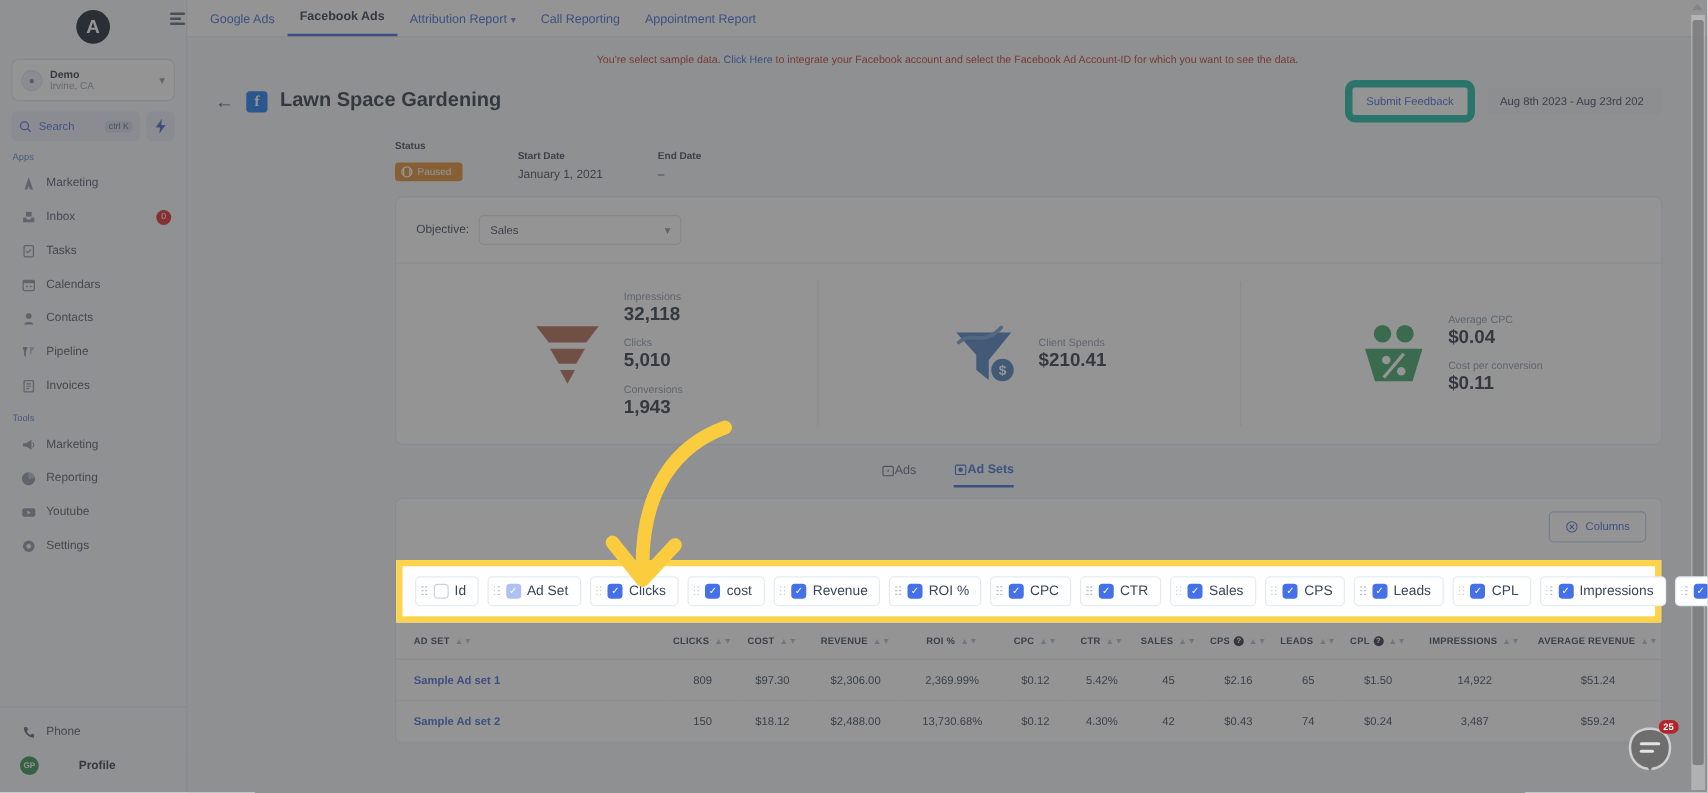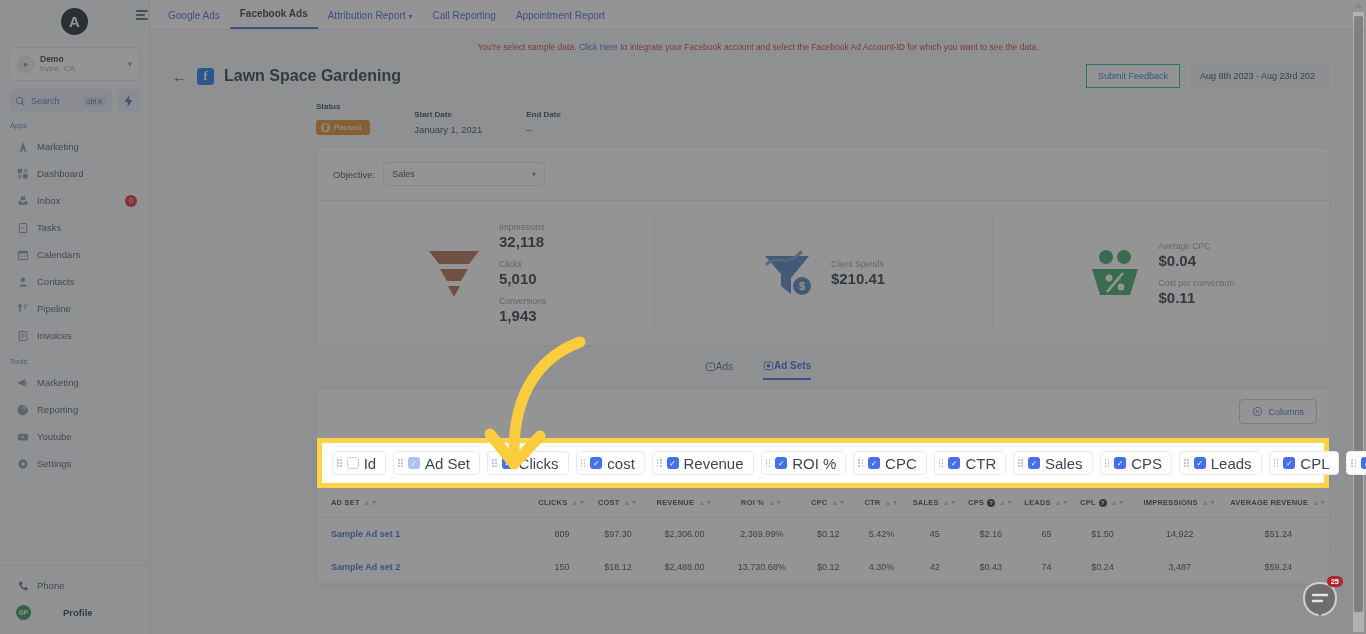--- a/index.html
+++ b/index.html
@@ -126,22 +126,22 @@
   .back-arrow { font-size: 15px; color: #42506a; }
   .fb-icon {
     width: 17px; height: 17px; border-radius: 3px;
     background: #1877f2; color: #fff; font-weight: bold; font-size: 12px;
     display:flex;align-items:center;justify-content:center;
     font-family: "Liberation Serif", serif;
   }
   .page-title { font-size: 16px; font-weight: bold; color: #2b3648; }
   .head-spacer { flex: 1; }
   .btn-outline {
-    border: 1px solid #14b8a6; color: #3d6ad6; background: #fff;
-    border-radius: 0; font-size: 9px; padding: 6px 11px;
+    border: 6px solid #14b8a6; color: #3d6ad6; background: #fff;
+    border-radius: 8px; font-size: 9px; padding: 6px 11px;
   }
   .date-range {
     background: #eef1f6; color: #3b4659; border-radius: 4px;
     font-size: 9px; padding: 6px 10px; width: 140px;
     overflow: hidden; white-space: nowrap;
   }
 
   .meta-row { display: flex; gap: 44px; padding: 14px 0 0 166px; align-items: flex-end; }
   .meta-col { }
   .meta-lbl { font-size: 8px; font-weight: bold; color: #3b4659; margin-bottom: 5px; }
@@ -213,21 +213,21 @@
   .grip span { display: flex; flex-direction: column; gap: 1.5px; }
   .grip i { width: 1.6px; height: 1.6px; background: #b8c0cd; border-radius: 50%; display:block;}
   .cbx {
     width: 12px; height: 12px; border-radius: 3px;
     display: flex; align-items: center; justify-content: center;
     font-size: 8px; color: #fff; flex: 0 0 12px;
   }
   .cbx.on  { background: #4571e8; }
   .cbx.dim { background: #aec1f2; }
   .cbx.off { background: #fff; border: 1.4px solid #ccd3de; }
-  .chip-lbl { font-size: 15px; color: #3b4659; white-space: nowrap; }
+  .chip-lbl { font-size: 11px; color: #3b4659; white-space: nowrap; }
 
   table { width: 100%; border-collapse: collapse; table-layout: fixed; }
   thead th {
     font-size: 7.5px; font-weight: bold; color: #3b4659; letter-spacing: .2px;
     text-align: center; padding: 10px 2px; border-bottom: 1px solid #e9edf3;
     background: #fff; white-space: nowrap;
   }
   thead th.left { text-align: left; padding-left: 14px; }
   .sorter { color: #b9c1cd; font-size: 7px; margin-left: 4px; }
   tbody td {
@@ -307,31 +307,20 @@
 
     <div>
       <div class="nav-section-label">Apps</div>
       <div class="nav-item">
         <span class="nav-ico">
           <svg width="12" height="12" viewBox="0 0 16 16">
               <path d="M8 1 L12.5 14 H9.5 L8 10 L6.5 14 H3.5 Z" fill="#8b95a6"></path>
             </svg>
         </span>
         <span class="nav-lbl">Marketing</span>
-      </div>
-      <div class="nav-item">
-        <span class="nav-ico">
-          <svg width="12" height="12" viewBox="0 0 16 16">
-            <rect x="1" y="1" width="6" height="6" fill="#8b95a6"></rect>
-              <rect x="9" y="1" width="5" height="5" fill="#b6bfcc"></rect>
-            <rect x="1" y="9" width="5" height="5" fill="#b6bfcc"></rect>
-              <rect x="8" y="8" width="6" height="6" fill="#8b95a6"></rect>
-          </svg>
-        </span>
-        <span class="nav-lbl">Dashboard</span>
       </div>
       <div class="nav-item">
         <span class="nav-ico">
           <svg width="12" height="12" viewBox="0 0 16 16">
               <path d="M2 8 L2 13 H14 V8 H11 L10 10 H6 L5 8 Z" fill="#8b95a6"></path>
               <rect x="5" y="2" width="6" height="5" fill="#8b95a6"></rect>
             </svg>
         </span>
         <span class="nav-lbl">Inbox</span>
         <span class="badge-red">0</span>

